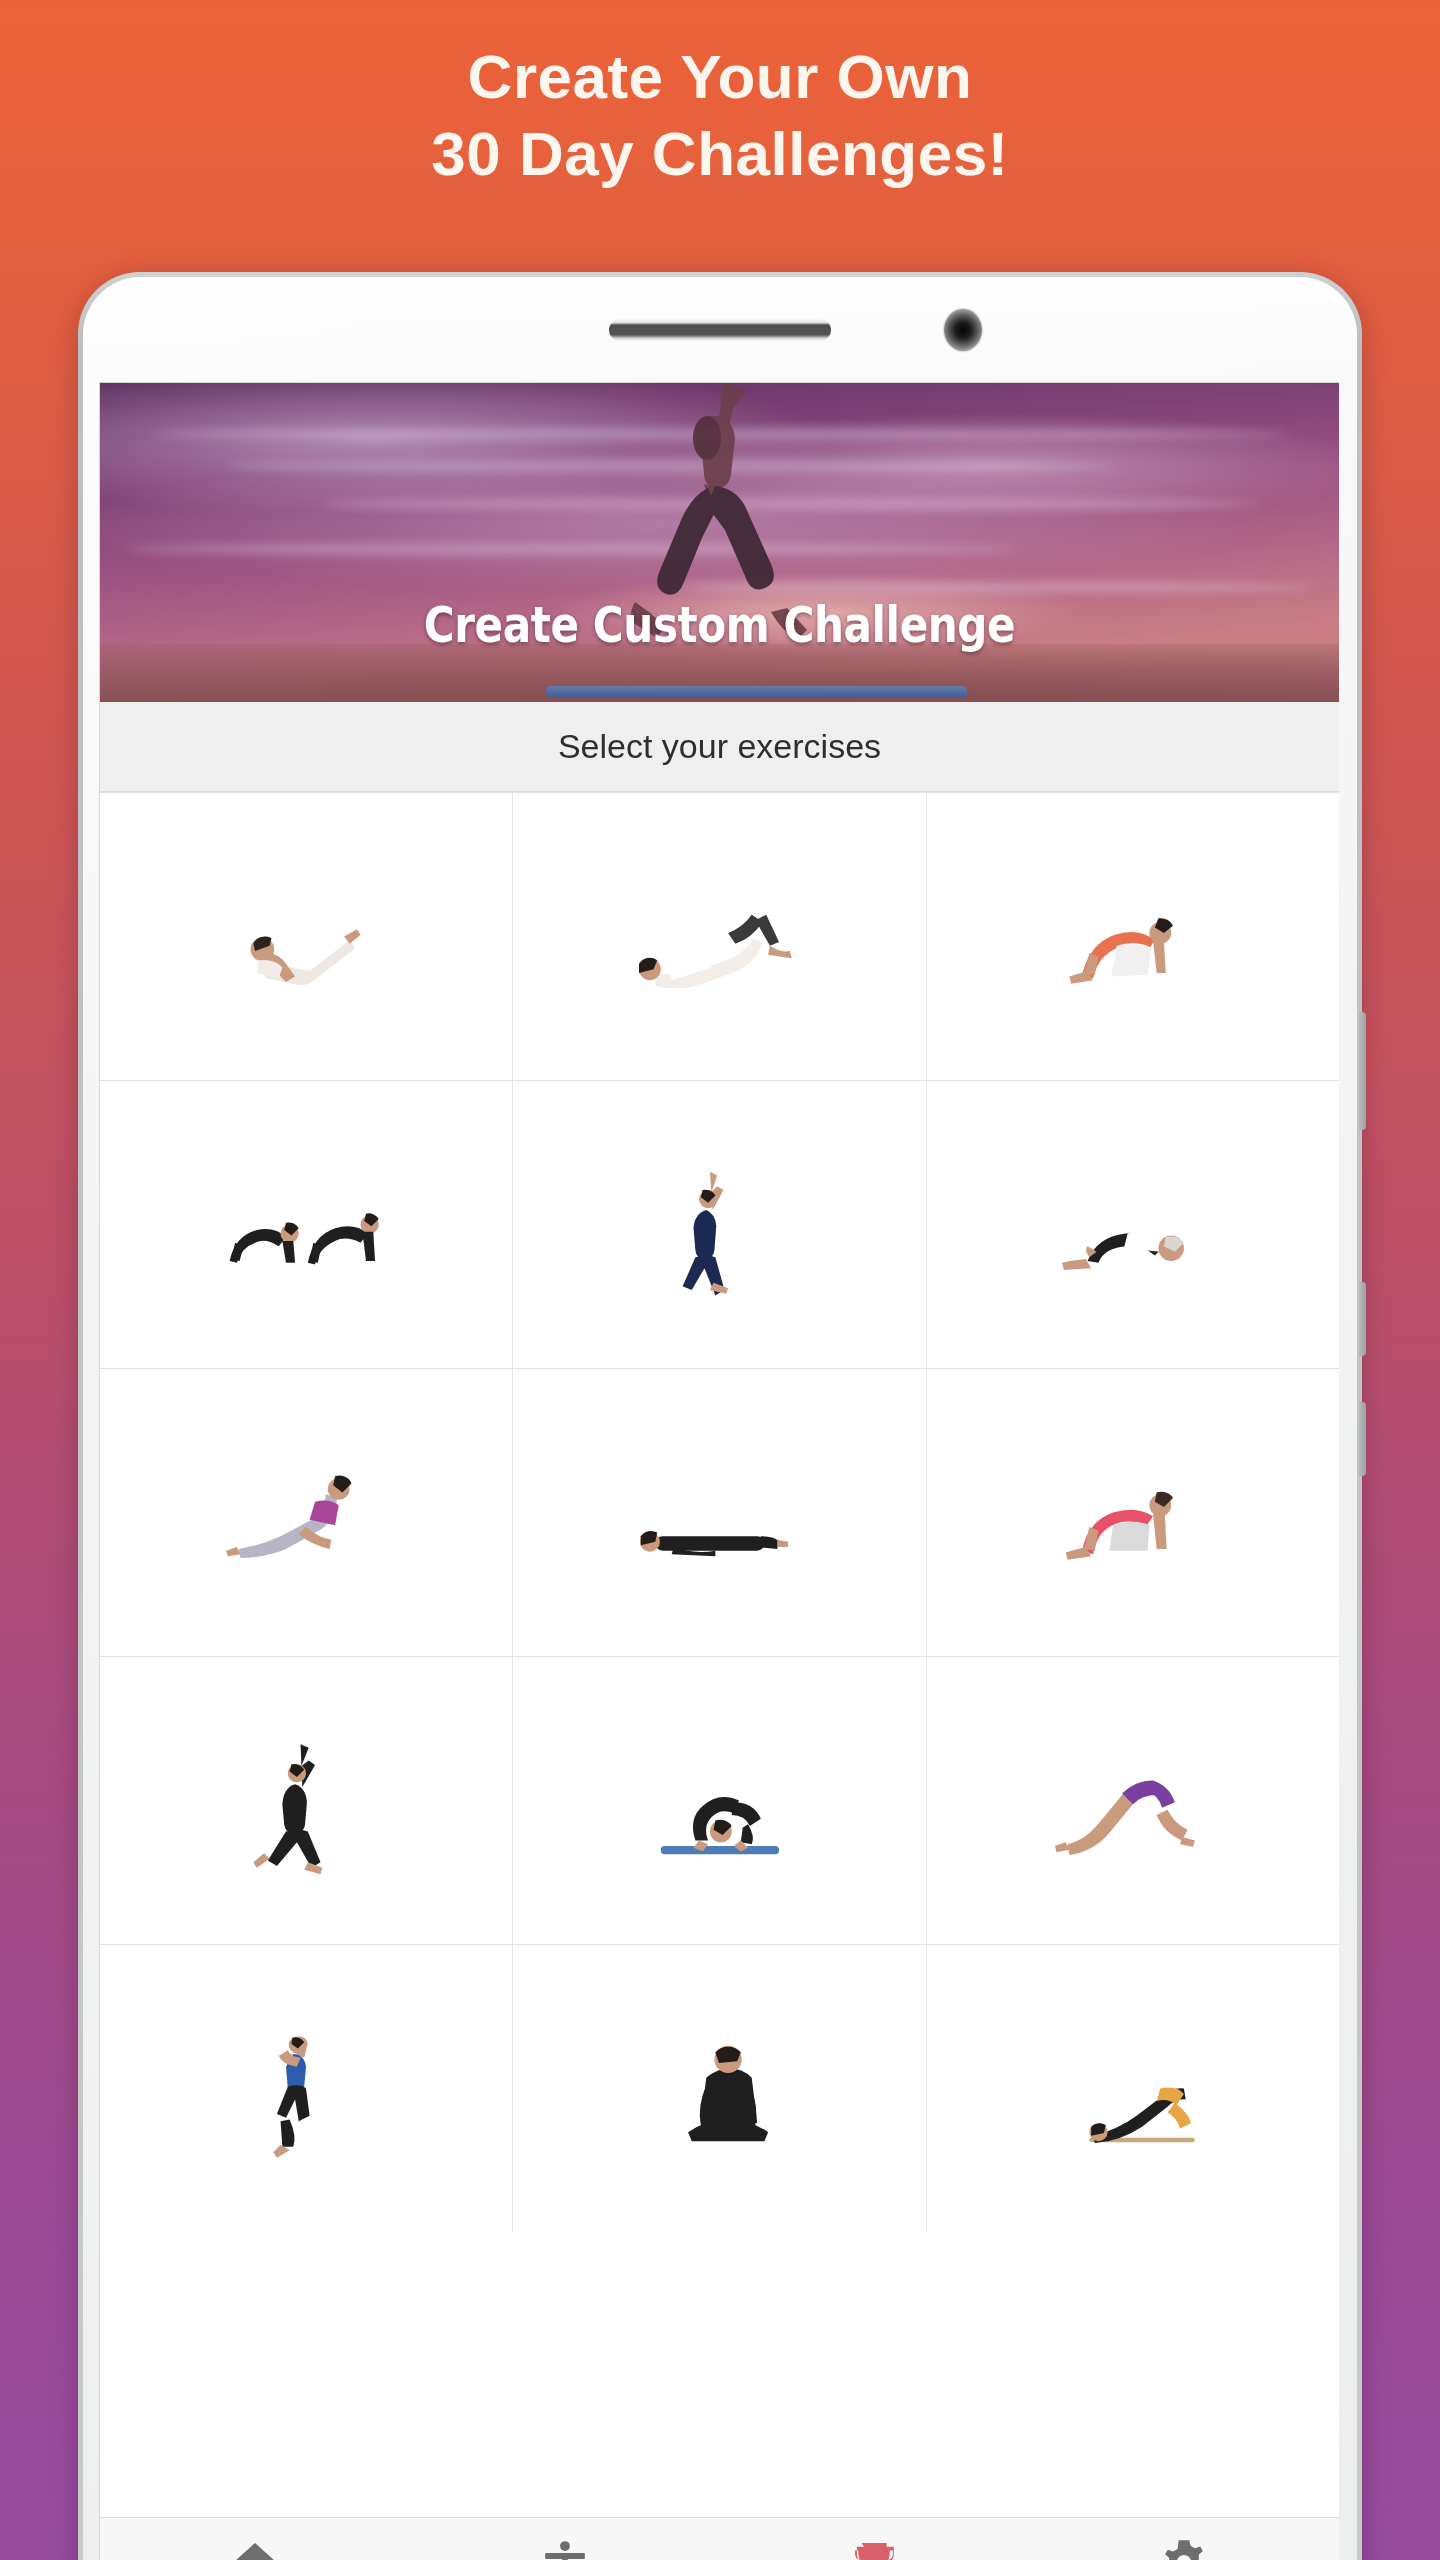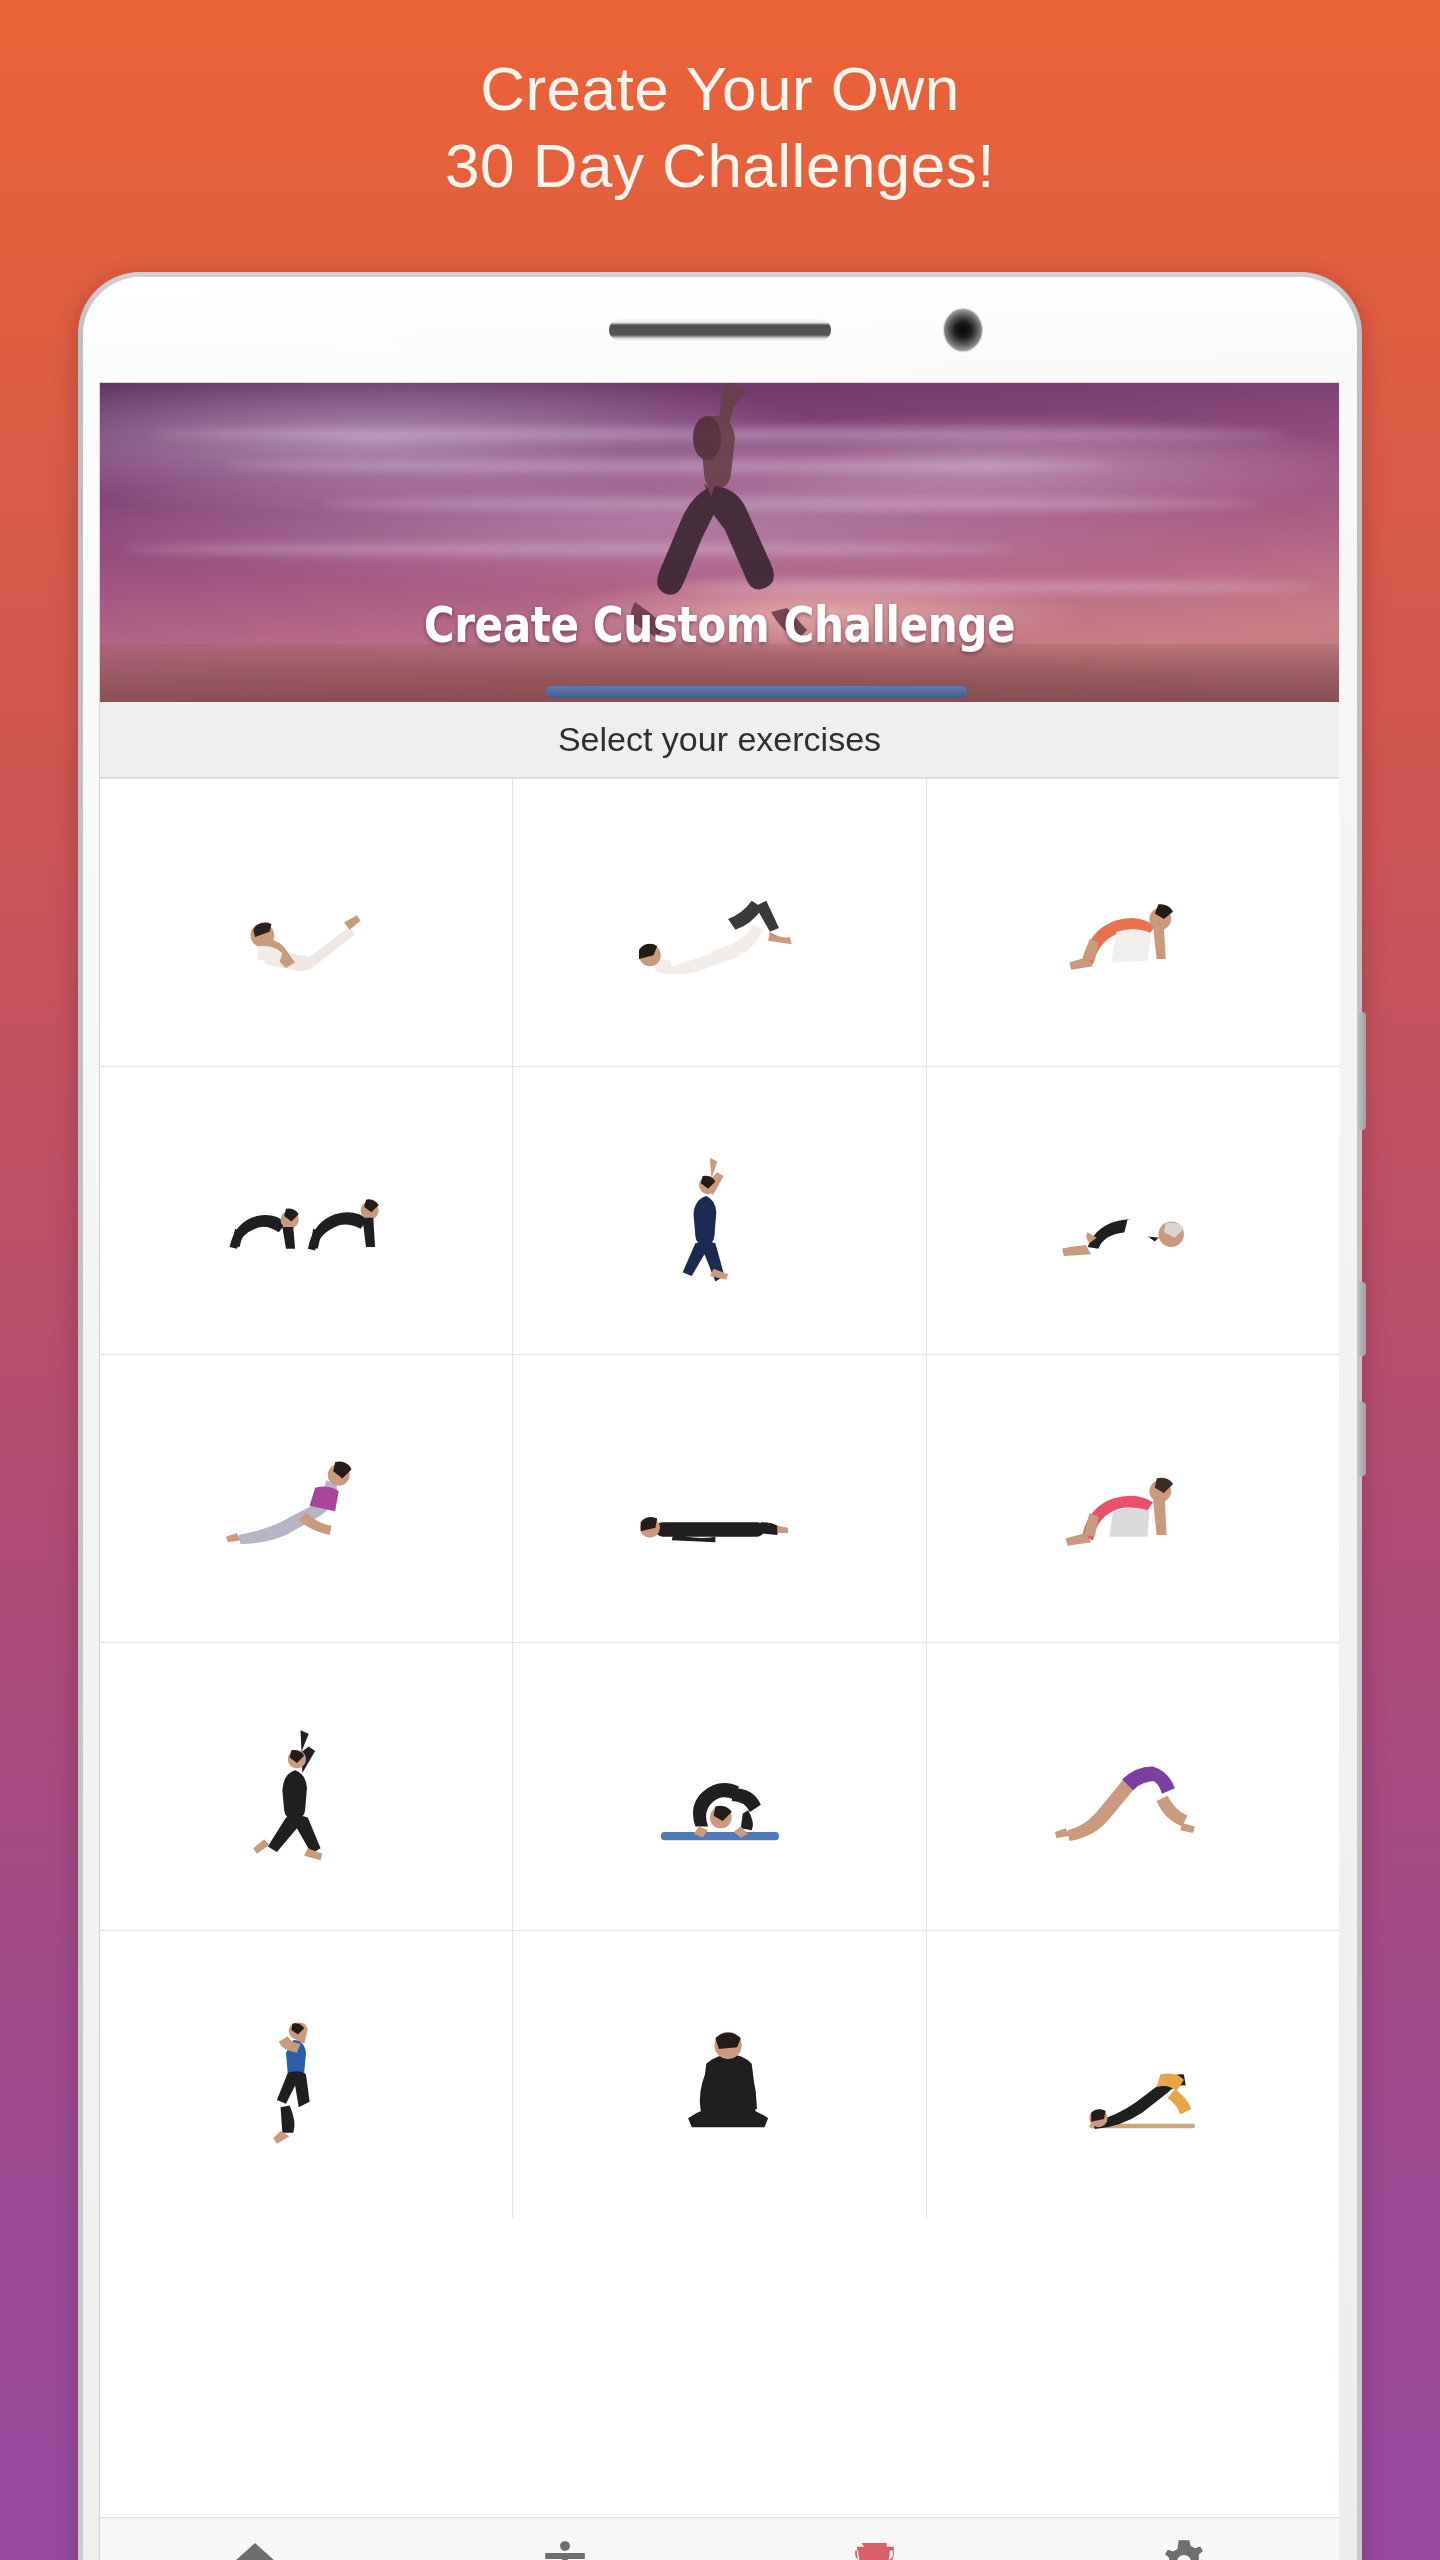--- a/index.html
+++ b/index.html
@@ -20,26 +20,26 @@
       #a84b7e 67%,
       #a04a8a 78%,
       #9a4a96 88%,
       #964b9f 100%);
     position: relative;
   }
 
   
   .headline {
     position: absolute;
-    top: 56px; left: 0; right: 0;
+    top: 44px; left: 0; right: 0;
     text-align: center;
     color: #fdf6ef;
     font-size: 62px;
     line-height: 1.08;
-    font-weight: 400;
+    font-weight: 700;
     letter-spacing: 0.5px;
   }
   .headline .l2 { display: block; margin-top: 10px; }
 
   
   .phone {
     position: absolute;
     left: 78px;
     top: 272px;
     width: 1284px;
@@ -142,21 +142,21 @@
     font-family: "DejaVu Sans", sans-serif;
     font-weight: bold;
     font-size: 49px;
     letter-spacing: -0.5px;
     transform: scaleX(0.86);
     text-shadow: 0 2px 5px rgba(40,10,40,0.45);
   }
 
   
   .subbar {
-    height: 76px;
+    height: 90px;
     background: #efefef;
     border-bottom: 1px solid #d9d9d9;
     display: flex;
     align-items: center;
     justify-content: center;
     color: #2e2e2e;
     font-size: 34px;
   }
 
   

